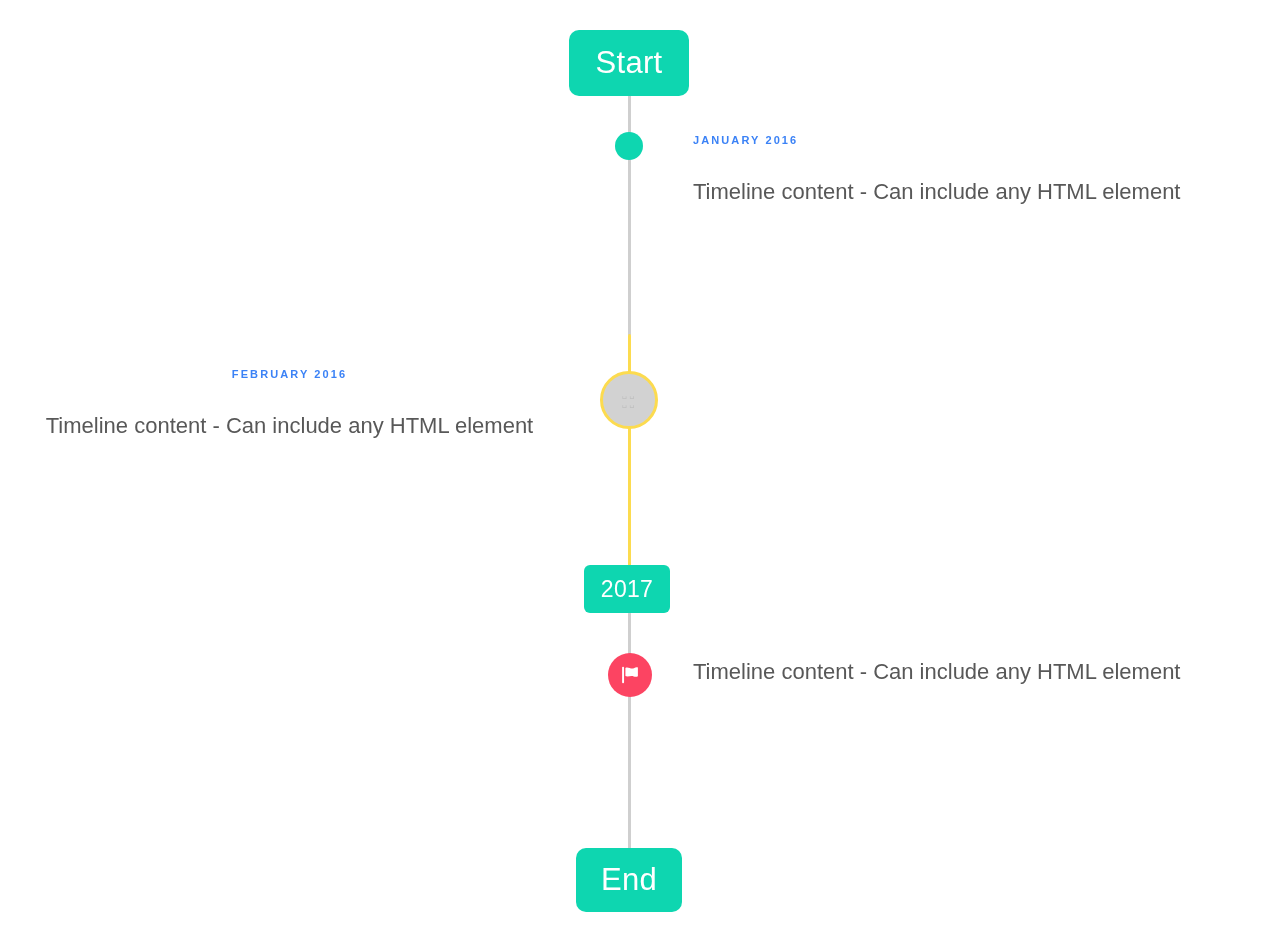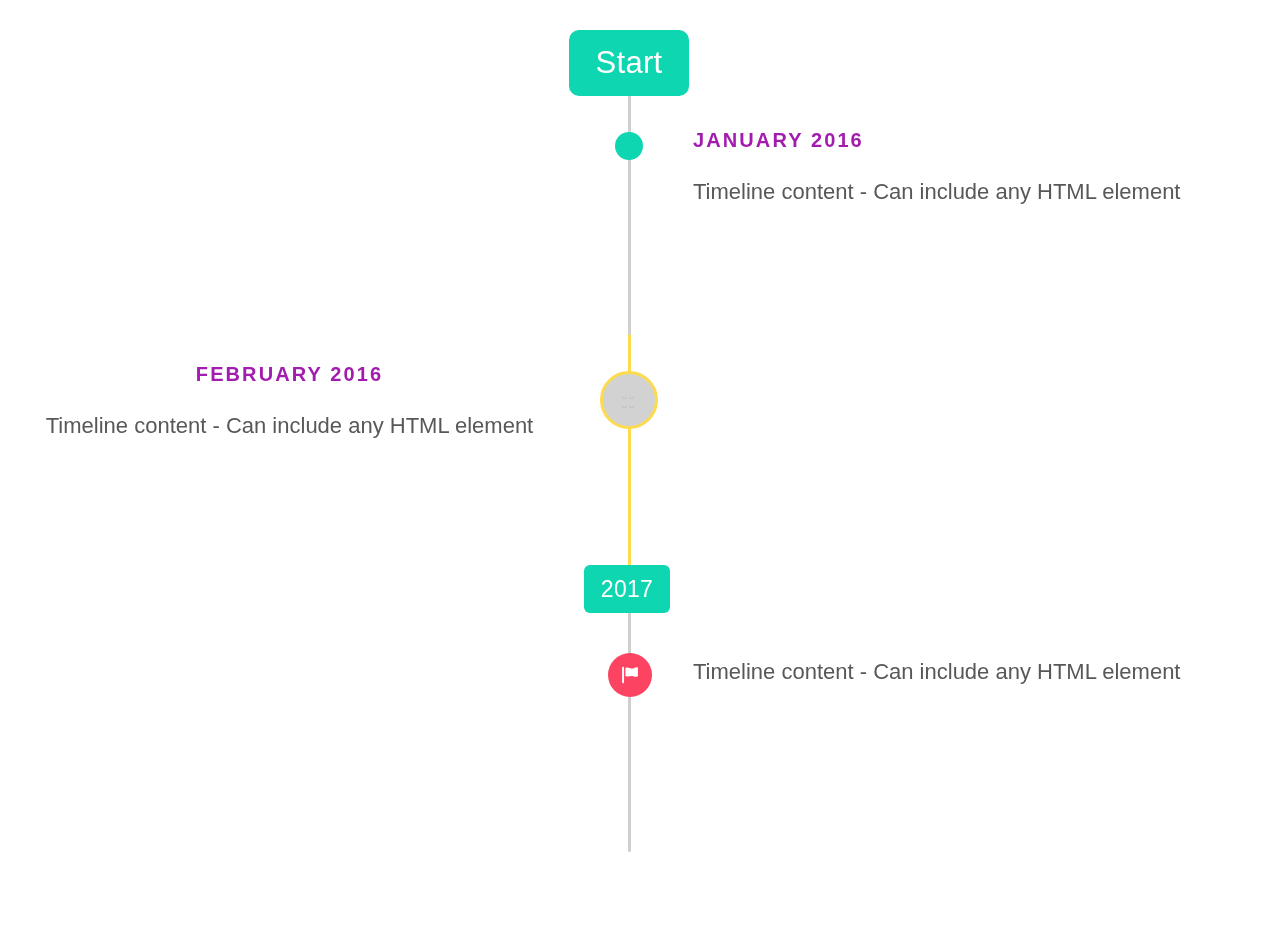--- a/index.html
+++ b/index.html
@@ -111,24 +111,24 @@
     position: absolute;
   }
   .entry-right { left: 693px; width: 540px; text-align: left; }
   .entry-left  { left: 21px;  width: 537px; text-align: center; }
 
   .entry-jan   { top: 130px; }
   .entry-feb   { top: 364px; }
   .entry-mar   { top: 648px; }
 
   .entry-date {
-    font-size: 20px;
+    font-size: 11px;
     font-weight: bold;
     letter-spacing: 2.1px;
-    color: #a21caf;
+    color: #3b82f6;
     text-transform: uppercase;
     margin: 0 0 18px 0;
     line-height: 20px;
   }
   .entry-body {
     font-size: 22px;
     font-weight: 400;
     line-height: 48px;
     color: #585858;
     margin: 0;
@@ -175,14 +175,17 @@
         <path d="M7 4.3 C10 2.6 13.2 6.2 16.2 4.6 C18 3.7 19.4 3.4 20.6 3.9
                  L20.6 13.4 C19.2 14.2 17.6 14.2 16.0 13.5
                  C13.0 12.1 10.0 14.6 7 13.2 Z" fill="#ffffff"></path>
       </svg>
     </span>
   </div>
   <div class="entry entry-right entry-mar">
     <p class="entry-body">Timeline content - Can include any HTML element</p>
   </div>
 
+  <div class="badge badge-end">
+    <span>End</span>
+  </div>
 
 </div>
 
 </body></html>

